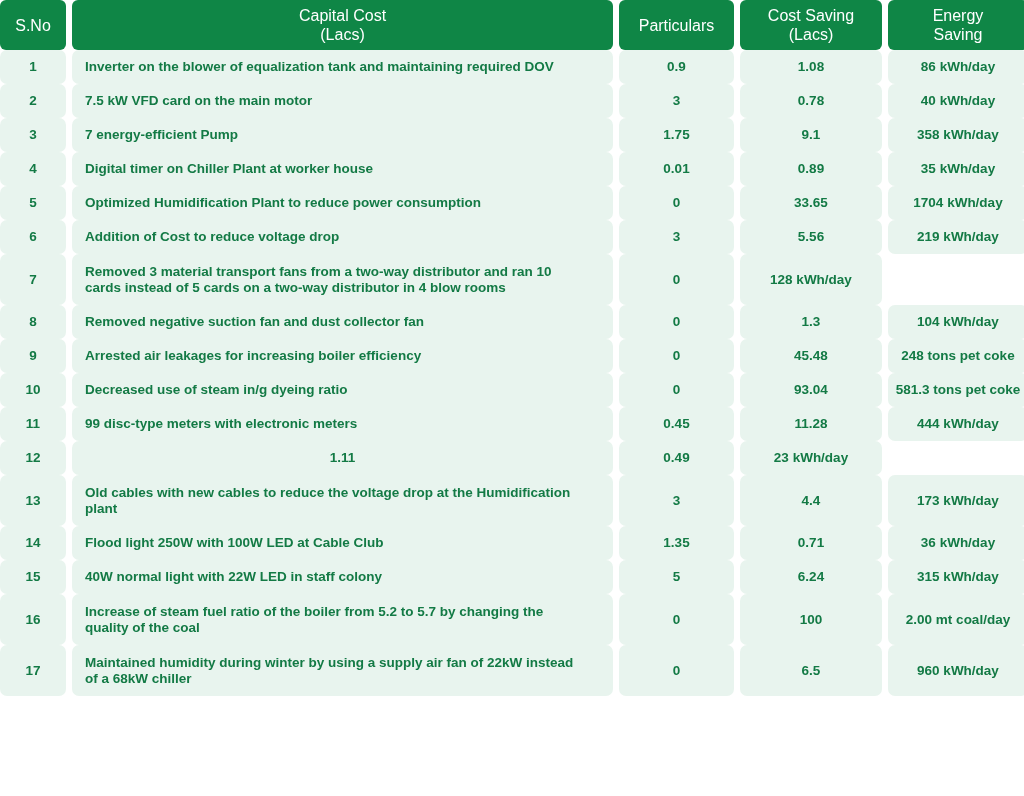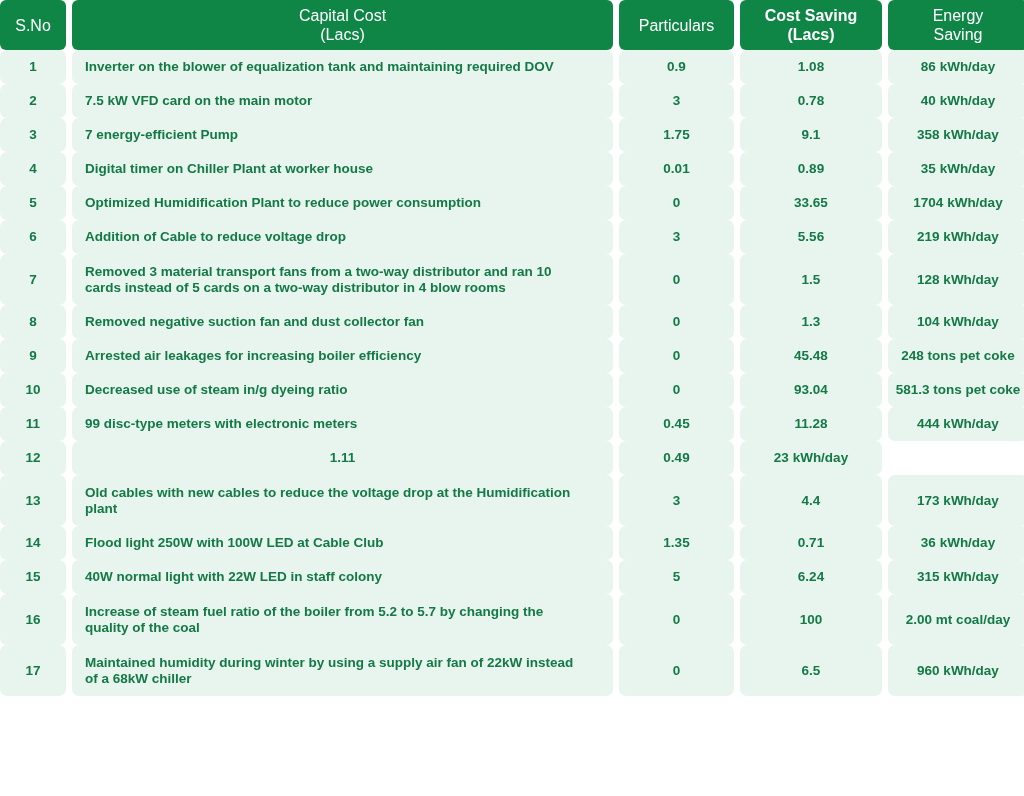--- a/index.html
+++ b/index.html
@@ -17,21 +17,21 @@
 <body>
 
 <div class="table">
   <div class="row hdr">
     <div class="cell">S.No</div>
     <div class="cell">
         <span style="display:block;width:90px;">Capital Cost (Lacs)</span>
       </div>
     <div class="cell">Particulars</div>
     <div class="cell">
-        <span style="display:block;width:100px;font-weight:bold;">Cost Saving (Lacs)</span>
+        <span style="display:block;width:100px;">Cost Saving (Lacs)</span>
       </div>
     <div class="cell">
         <span style="display:block;width:60px;">Energy Saving</span>
       </div>
   </div>
 
   <div id="tbody" class="body">
       <div class="row r1">
     <div class="cell">1</div>
     <div class="cell left">Inverter on the blower of equalization tank and maintaining required DOV</div>
@@ -62,30 +62,29 @@
   </div>
       <div class="row r1">
     <div class="cell">5</div>
     <div class="cell left">Optimized Humidification Plant to reduce power consumption</div>
     <div class="cell">0</div>
     <div class="cell">33.65</div>
     <div class="cell">1704 kWh/day</div>
   </div>
       <div class="row r1">
     <div class="cell">6</div>
-    <div class="cell left">Addition of Cable to reduce voltage drop</div>
+    <div class="cell left">Addition of Cost to reduce voltage drop</div>
     <div class="cell">3</div>
     <div class="cell">5.56</div>
     <div class="cell">219 kWh/day</div>
   </div>
       <div class="row r2">
     <div class="cell">7</div>
     <div class="cell left">Removed 3 material transport fans from a two-way distributor and ran 10 cards instead of 5 cards on a two-way distributor in 4 blow rooms</div>
     <div class="cell">0</div>
-    <div class="cell">1.5</div>
     <div class="cell">128 kWh/day</div>
   </div>
       <div class="row r1">
     <div class="cell">8</div>
     <div class="cell left">Removed negative suction fan and dust collector fan</div>
     <div class="cell">0</div>
     <div class="cell">1.3</div>
     <div class="cell">104 kWh/day</div>
   </div>
       <div class="row r1">

